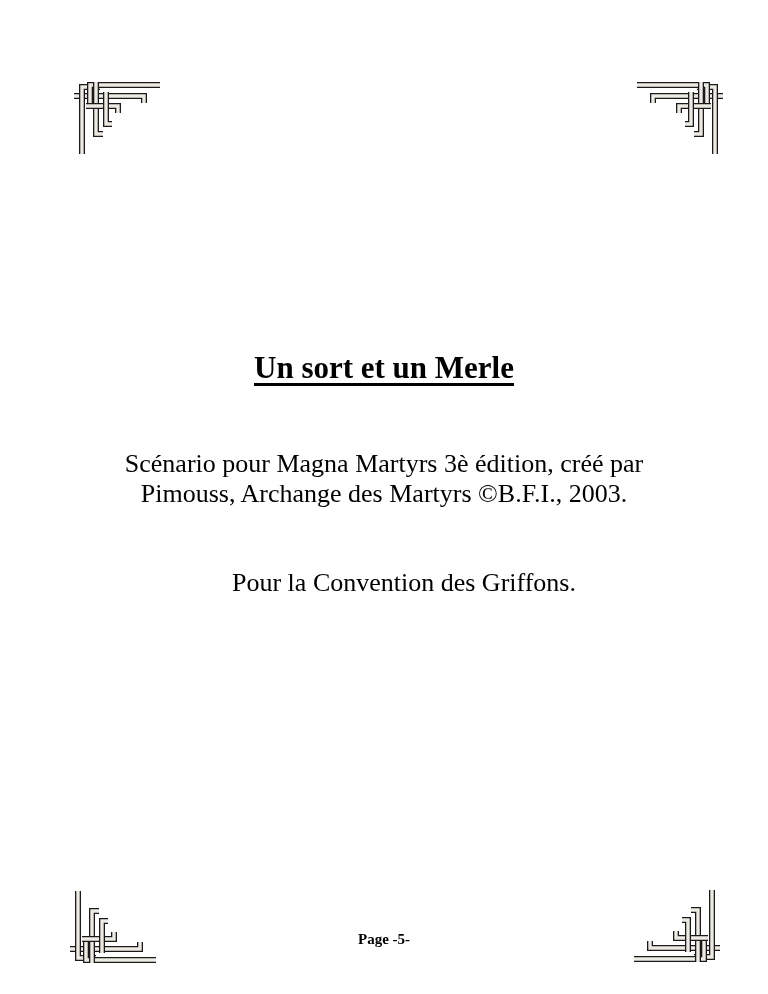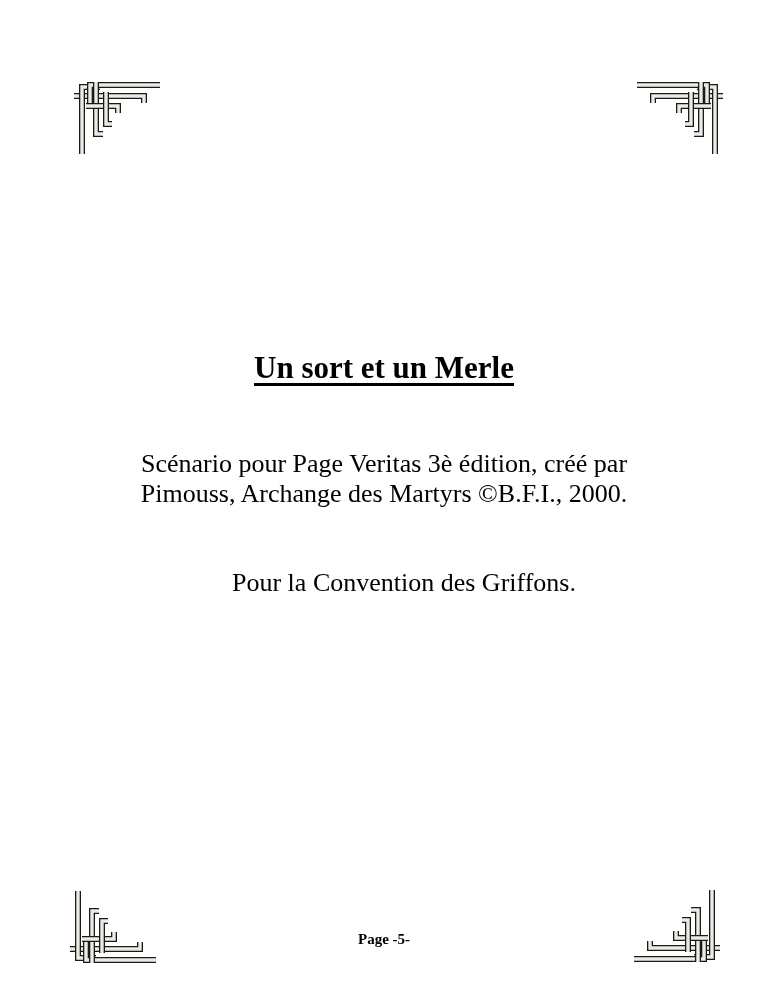--- a/index.html
+++ b/index.html
@@ -185,22 +185,22 @@
       <g class="bar">
         <path class="o" d="M 36,14 L 36,46 L 42,46"></path>
           <path class="i" d="M 36,14 L 36,46 L 42,46"></path>
       </g>
     </svg>
     </div>
 
   <h1 class="txt title-block"><span class="u">Un sort et un Merle</span></h1>
 
   <p class="txt byline-block">
-    <span class="line">Scénario pour Page Veritas 3è édition, créé par</span>
-    <span class="line">Pimouss, Archange des Martyrs ©B.F.I., 2000.</span>
+    <span class="line">Scénario pour Magna Martyrs 3è édition, créé par</span>
+    <span class="line">Pimouss, Archange des Martyrs ©B.F.I., 2003.</span>
   </p>
 
   <p class="txt event-block">
     <span class="line">Pour la Convention des Griffons.</span>
   </p>
 
   <div class="txt footer-block">Page -5-</div>
 
 </div>
 

